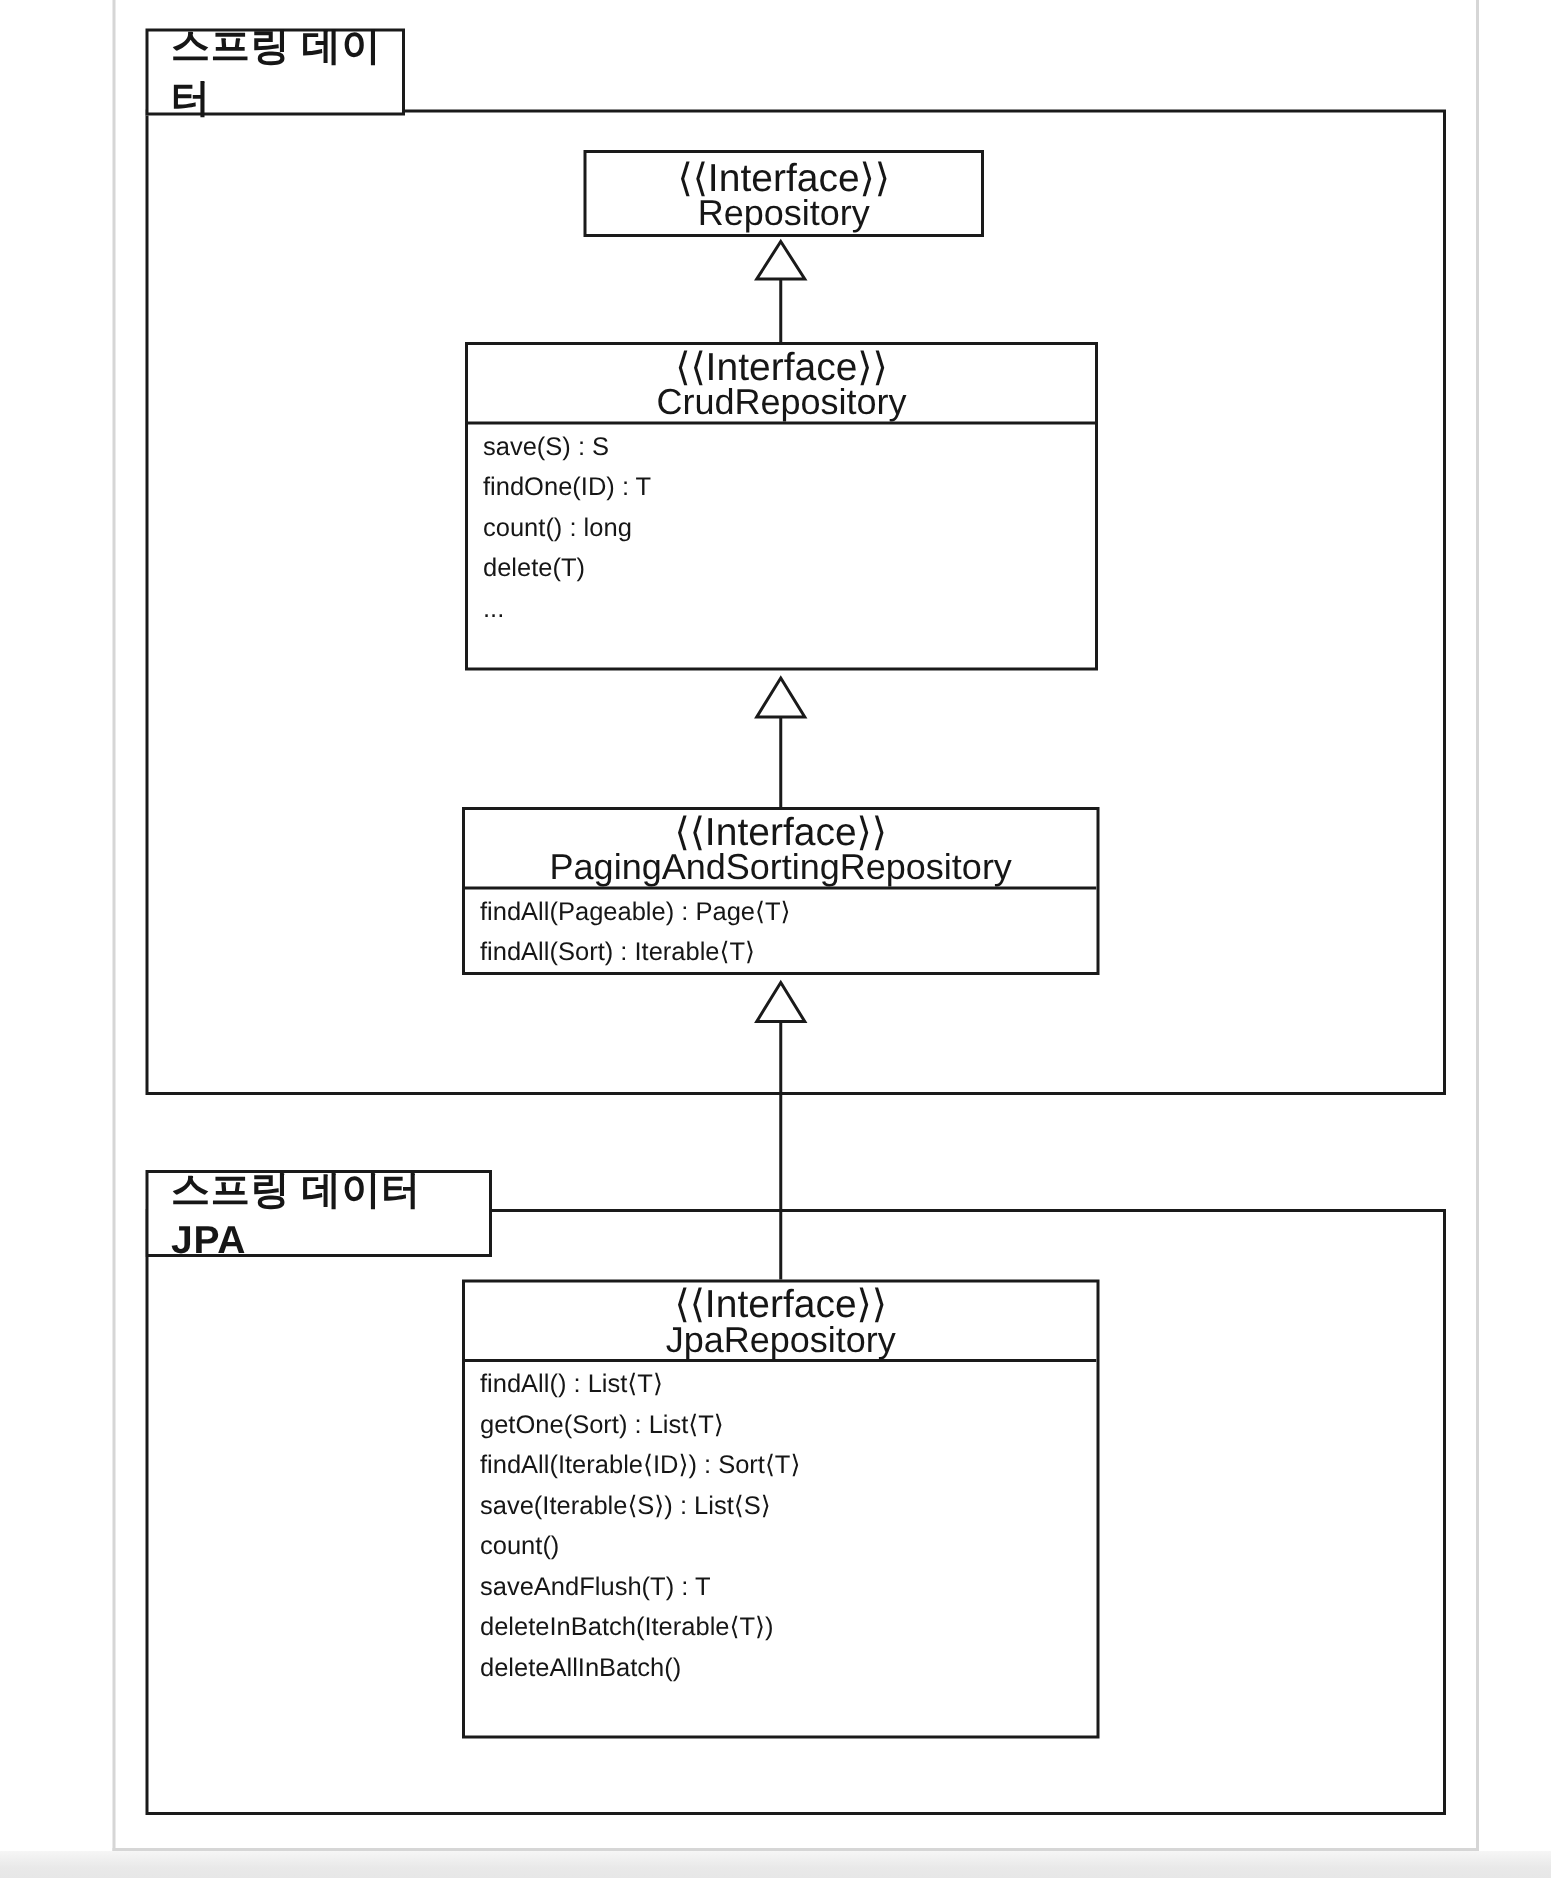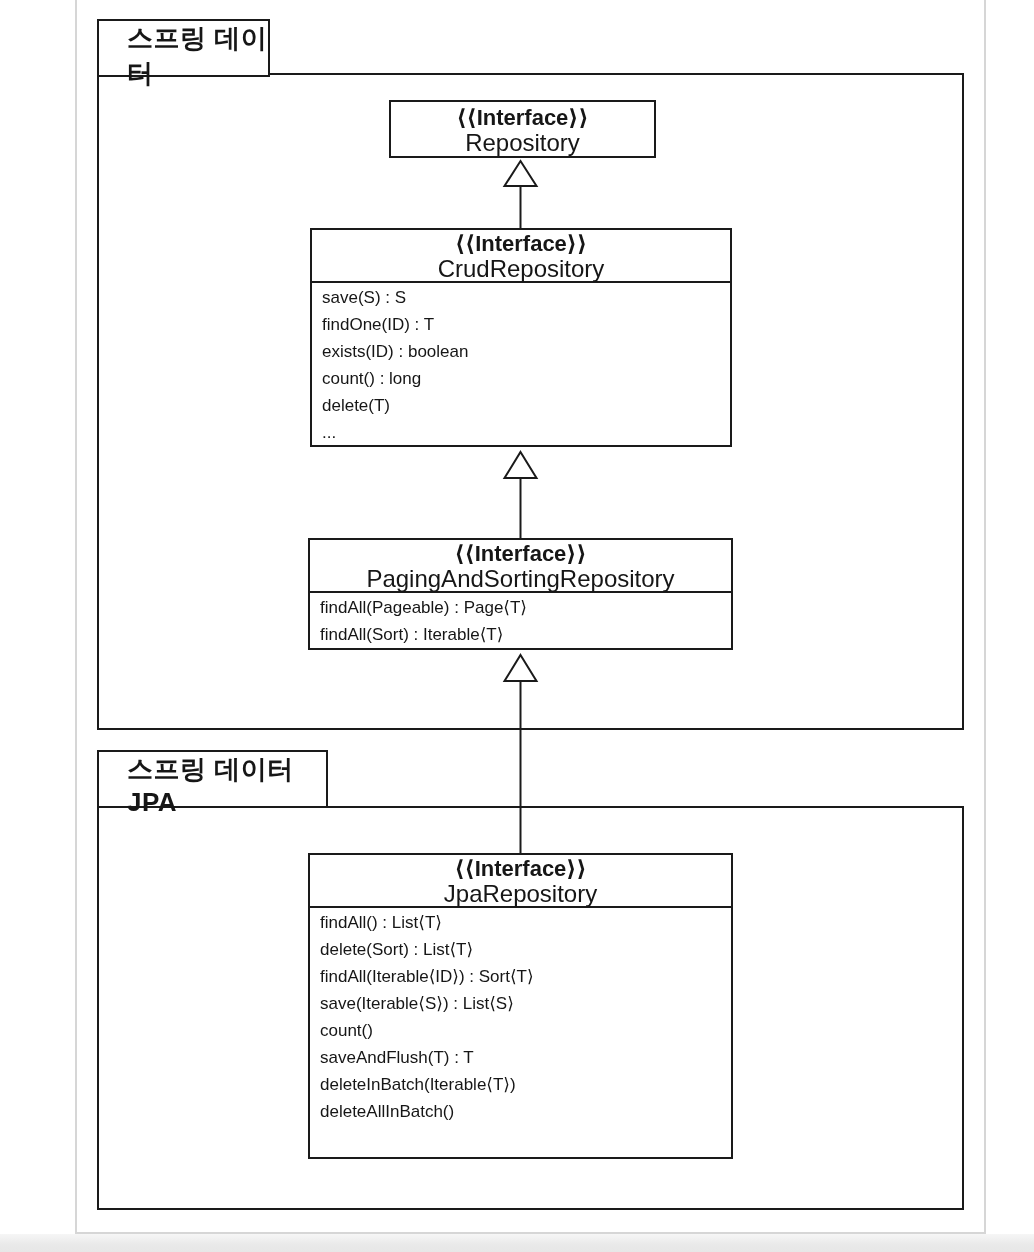--- a/index.html
+++ b/index.html
@@ -33,22 +33,22 @@
     box-sizing: border-box;
     border: 2px solid #1a1a1a;
     background: transparent;
   }
   .pkg-tab {
     position: absolute;
     box-sizing: border-box;
     border: 2px solid #1a1a1a;
     background: #ffffff;
     display: flex;
-    align-items: flex-start;
-    padding-left: 28px;
+    align-items: center;
+    padding-left: 15px;
     font-size: 26px;
     font-weight: bold;
     letter-spacing: 0.5px;
     z-index: 3;
   }
   .connectors {
     position: absolute;
     left: 0; top: 0;
     width: 1034px; height: 1252px;
     z-index: 2;
@@ -56,34 +56,34 @@
   }
   .cls {
     position: absolute;
     box-sizing: border-box;
     border: 2px solid #1a1a1a;
     background: #ffffff;
     overflow: hidden;
     z-index: 4;
   }
   .cls-head { text-align: center; padding-top: 2px; }
-  .stereo { font-size: 22px; line-height: 24px; font-weight: bold; }
+  .stereo { font-size: 26px; line-height: 24px; font-weight: normal; }
   .cname  { font-size: 24px; line-height: 25px; font-weight: normal; }
   .cls-methods {
     border-top: 2px solid #1a1a1a;
     font-size: 17px;
     line-height: 27px;
     padding: 1px 4px 0 10px;
     white-space: nowrap;
   }
   
   #pkg1-body { left: 97px;  top: 73px;   width: 867px; height: 657px; }
   #pkg1-tab  { left: 97px;  top: 19px;   width: 173px; height: 58px; }
   #pkg2-body { left: 97px;  top: 806px;  width: 867px; height: 404px; }
-  #pkg2-tab  { left: 97px;  top: 750px;  width: 231px; height: 58px; }
+  #pkg2-tab  { left: 97px;  top: 780px;  width: 231px; height: 58px; }
   #cls-repository { left: 389px; top: 100px; width: 267px; height: 58px; }
   #cls-repository .cls-head { padding-top: 4px; }
   #cls-crud       { left: 310px; top: 228px; width: 422px; height: 219px; }
   #cls-paging     { left: 308px; top: 538px; width: 425px; height: 112px; }
   #cls-jpa        { left: 308px; top: 853px; width: 425px; height: 306px; }
 </style>
 </head>
 <body>
 
 <div class="canvas">
@@ -119,21 +119,20 @@
   </div>
 
   <div class="cls" id="cls-crud">
     <div class="cls-head">
       <div class="stereo">⟨⟨Interface⟩⟩</div>
       <div class="cname">CrudRepository</div>
     </div>
     <div class="cls-methods">
       <div>save(S) : S</div>
       <div>findOne(ID) : T</div>
-      <div>exists(ID) : boolean</div>
       <div>count() : long</div>
       <div>delete(T)</div>
       <div>...</div>
     </div>
   </div>
 
   <div class="cls" id="cls-paging">
     <div class="cls-head">
       <div class="stereo">⟨⟨Interface⟩⟩</div>
       <div class="cname">PagingAndSortingRepository</div>
@@ -144,21 +143,21 @@
     </div>
   </div>
 
   <div class="cls" id="cls-jpa">
     <div class="cls-head">
       <div class="stereo">⟨⟨Interface⟩⟩</div>
       <div class="cname">JpaRepository</div>
     </div>
     <div class="cls-methods">
       <div>findAll() : List⟨T⟩</div>
-      <div>delete(Sort) : List⟨T⟩</div>
+      <div>getOne(Sort) : List⟨T⟩</div>
       <div>findAll(Iterable⟨ID⟩) : Sort⟨T⟩</div>
       <div>save(Iterable⟨S⟩) : List⟨S⟩</div>
       <div>count()</div>
       <div>saveAndFlush(T) : T</div>
       <div>deleteInBatch(Iterable⟨T⟩)</div>
       <div>deleteAllInBatch()</div>
     </div>
   </div>
 
   <div class="footer-band"></div>

